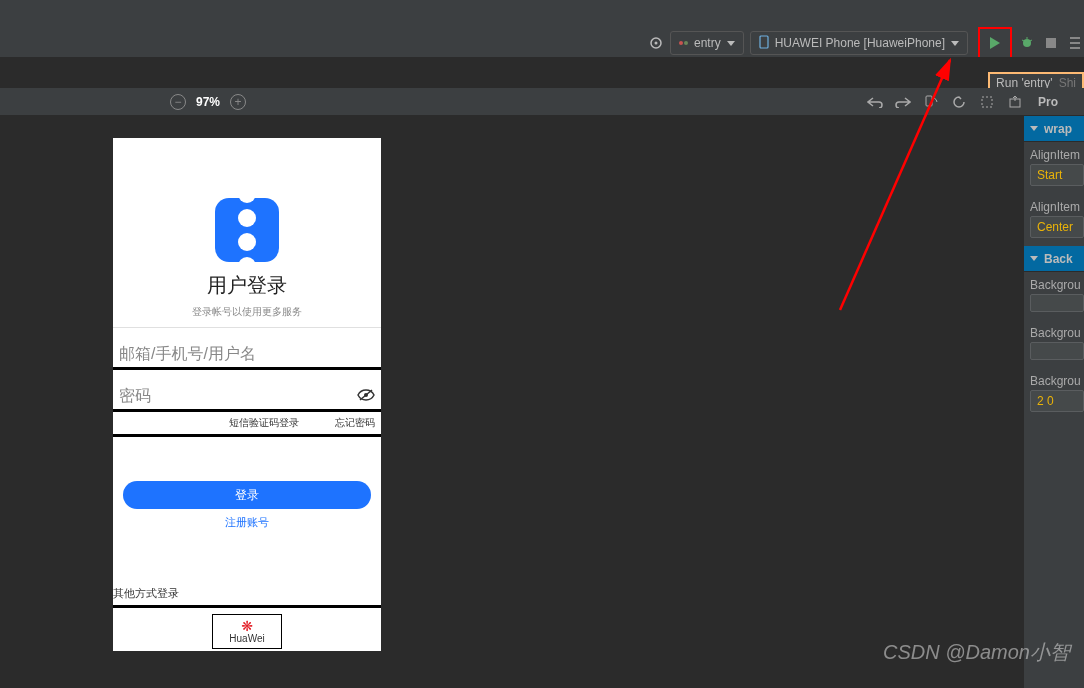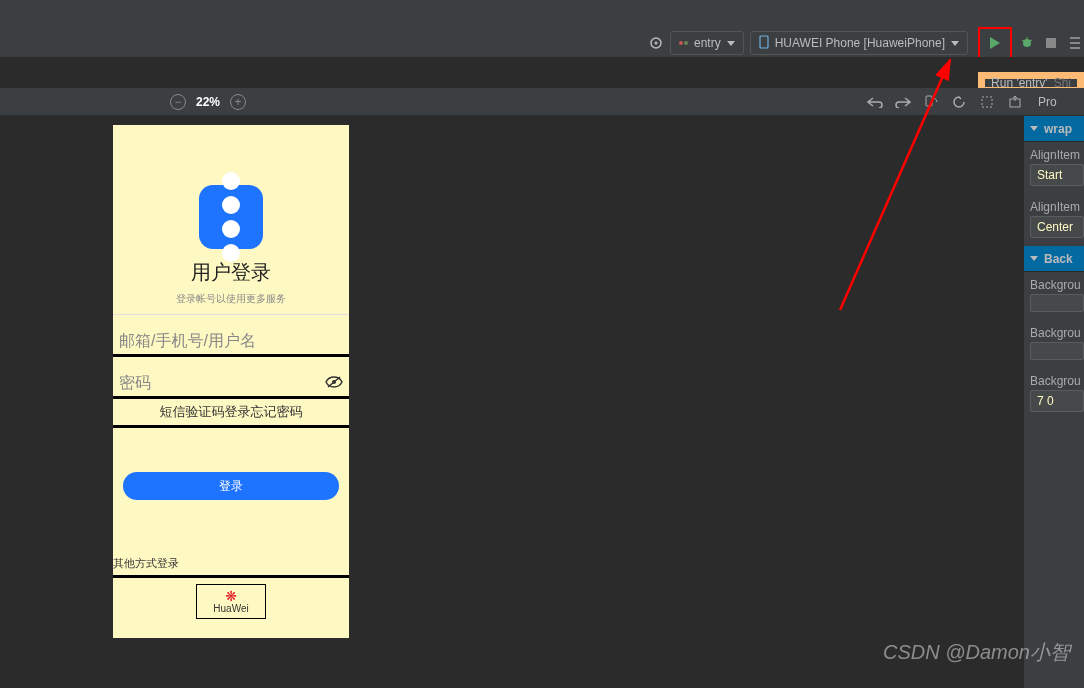--- a/index.html
+++ b/index.html
@@ -11,56 +11,56 @@
 .tgt-icon { width:16px; height:16px; display:flex; align-items:center; justify-content:center; color:#bbb; }
 .drop { display:flex; align-items:center; height:24px; padding:0 8px; border:1px solid #555; border-radius:3px; color:#bbb; font-size:12px; gap:6px; background:#3c3f41; }
 .drop .tri { width:0; height:0; border-left:4px solid transparent; border-right:4px solid transparent; border-top:5px solid #bbb; }
 .runbox { width:34px; height:32px; border:2px solid #ff0000; display:flex; align-items:center; justify-content:center; margin-left:4px; }
 .run-triangle { width:0; height:0; border-left:10px solid #59a869; border-top:6px solid transparent; border-bottom:6px solid transparent; }
 .bug-icon { color:#59a869; font-size:14px; }
 .tool-ic { width:18px; height:18px; display:flex; align-items:center; justify-content:center; color:#888; }
 .top-toolbar .underbar { position:absolute; bottom:0; left:0; right:0; height:2px; background:#2b2b2b; }
 
 
-.tooltip { position:absolute; top:72px; right:0; height:22px; background:#3c3f41; color:#bbb; font-size:12px; display:flex; align-items:center; padding:0 6px; gap:6px; border:7px solid #fdba74;}
+.tooltip { position:absolute; top:72px; right:0; height:22px; background:#3c3f41; color:#bbb; font-size:12px; display:flex; align-items:center; padding:0 6px; gap:6px; border:2px solid #fdba74;}
 .tooltip .key { color:#777; }
 
 
 .sec-toolbar { position:absolute; top:88px; left:0; right:0; height:28px; background:#3c3f41; display:flex; align-items:center; padding-left:170px; border-bottom:1px solid #2b2b2b; }
 .sec-toolbar .zoom { display:flex; align-items:center; gap:10px; color:#bbb; font-size:12px; }
 .circ-btn { width:16px; height:16px; border:1px solid #888; border-radius:50%; display:flex; align-items:center; justify-content:center; color:#888; font-size:12px; line-height:1; }
 .sec-toolbar .right { position:absolute; right:60px; top:0; height:28px; display:flex; align-items:center; gap:10px; }
 .ic { width:18px; height:18px; color:#aaa; display:flex; align-items:center; justify-content:center; }
 
 
 .canvas { position:absolute; top:116px; left:0; width:1024px; bottom:0; background:#2b2b2b; }
 
 
-.phone { position:absolute; left:113px; top:125px; width:236px; height:513px; background:#fef9c3; }
+.phone { position:absolute; left:113px; top:138px; width:268px; height:513px; background:#ffffff; }
 .phone .logo { width:64px; height:64px; border-radius:14px; background:#1e73ff; margin:60px auto 10px; display:flex; flex-wrap:wrap; align-content:center; justify-content:center; gap:6px; padding:12px; }
 .phone .logo .dot { width:18px; height:18px; border-radius:50%; background:#fff; }
 .phone .title { text-align:center; font-size:20px; color:#222; margin-top:4px; }
 .phone .subtitle { text-align:center; font-size:10px; color:#888; margin-top:6px; }
 .phone .sep { height:1px; background:#e0e0e0; margin:8px 0 0; }
 .field { height:28px; border-bottom:3px solid #000; display:flex; align-items:center; padding:0 6px; font-size:16px; color:#888; margin-top:14px; position:relative;}
 .field .eye { position:absolute; right:6px; color:#444; font-size:14px;}
-.row2 { display:flex; justify-content:center; padding:4px 6px; font-size:13px; color:#1e73ff; border-bottom:3px solid #000;}
+.row2 { display:flex; justify-content:flex-end; padding:4px 6px; font-size:10px; color:#1e73ff; border-bottom:3px solid #000;gap:36px;}
 .login-btn { margin:44px 10px 0; height:28px; background:#1e73ff; color:#fff; border-radius:16px; display:flex; align-items:center; justify-content:center; font-size:12px;}
 .reg { text-align:center; font-size:11px; color:#1e73ff; margin-top:6px;}
 .other { text-align:left; font-size:11px; color:#333; margin-top:56px;}
 .hwrow { margin:6px auto 0; width:70px; border:1px solid #000; padding:4px 0; display:flex; flex-direction:column; align-items:center; font-size:10px; color:#333;}
 .hwrow .petal { color:#e31b23; font-size:14px; line-height:1;}
 
 
 .props { position:absolute; top:88px; right:0; width:60px; bottom:0; background:#3c3f41; color:#bbb; font-size:12px; overflow:hidden; }
-.props .hdr { height:28px; display:flex; align-items:center; padding-left:14px; border-bottom:1px solid #2b2b2b; font-weight:normal;}
+.props .hdr { height:28px; display:flex; align-items:center; padding-left:14px; border-bottom:1px solid #2b2b2b; font-weight:bold;}
 .props .section { height:26px; display:flex; align-items:center; gap:6px; padding-left:6px; background:#0369a1; border-bottom:1px solid #2b2b2b; font-weight:bold;}
 .props .chev { width:0; height:0; border-left:4px solid transparent; border-right:4px solid transparent; border-top:5px solid #bbb; }
 .props .lbl { padding:6px 0 2px 6px; color:#aaa; }
-.props .val { margin:0 0 8px 6px; background:#45494a; border:1px solid #5a5d5f; padding:3px 6px; border-radius:2px; color:#fef9c3; }
+.props .val { margin:0 0 8px 6px; background:#45494a; border:1px solid #5a5d5f; padding:3px 6px; border-radius:2px; color:#eab308; }
 
 
 .arrow-svg { position:absolute; top:50px; left:830px; width:160px; height:270px; pointer-events:none; }
 
 .watermark { position:absolute; right:14px; bottom:22px; color:rgba(220,220,220,0.55); font-size:20px; font-style:italic;margin-left:40px; }
 </style>
 </head>
 <body>
 
 <div class="top-toolbar">
@@ -116,21 +116,21 @@
 </div>
 
 <div class="tooltip">
   <span>Run 'entry'</span>
   <span class="key">Shi</span>
 </div>
 
 <div class="sec-toolbar">
   <div class="zoom">
     <div class="circ-btn">−</div>
-    <span style="font-weight:bold;color:#fff;">22%</span>
+    <span style="font-weight:bold;color:#fff;">97%</span>
     <div class="circ-btn">+</div>
   </div>
   <div class="right">
     <div class="ic">
         <svg width="16" height="12" viewBox="0 0 16 12">
           <path d="M6 2 L1 6 L6 10 M1 6 H12 A3 3 0 0 1 12 12" stroke="#aaa" fill="none" stroke-width="1.5"></path>
         </svg>
       </div>
     <div class="ic">
         <svg width="16" height="12" viewBox="0 0 16 12">
@@ -186,20 +186,23 @@
         </svg>
     </span>
   </div>
   <div class="row2">
     <span style="color:#333;">短信验证码登录</span>
     <span style="color:#333;">忘记密码</span>
   </div>
   <div class="login-btn">
     <span>登录</span>
   </div>
+  <div class="reg">
+    <span>注册账号</span>
+  </div>
   <div class="other">其他方式登录</div>
   <div style="border-bottom:3px solid #000; margin-top:4px;"></div>
   <div class="hwrow">
     <div class="petal">❋</div>
     <span>HuaWei</span>
   </div>
 </div>
 
 <div class="props">
   <div class="hdr">Pro</div>
@@ -213,21 +216,21 @@
   <div class="val">Center</div>
   <div class="section" style="margin-top:6px;">
     <span class="chev"></span>
     <span>Back</span>
   </div>
   <div class="lbl">Backgrou</div>
   <div class="val" style="height:18px;"></div>
   <div class="lbl">Backgrou</div>
   <div class="val" style="height:18px;"></div>
   <div class="lbl">Backgrou</div>
-  <div class="val">7 0</div>
+  <div class="val">2 0</div>
 </div>
 
 <svg class="arrow-svg" viewBox="0 0 160 270">
   <defs>
     <marker id="ah" markerWidth="10" markerHeight="10" refX="8" refY="3" orient="auto">
       <path d="M0,0 L0,6 L9,3 z" fill="#ff0000"></path>
     </marker>
   </defs>
   <line x1="10" y1="260" x2="120" y2="10" stroke="#ff0000" stroke-width="2.5" marker-end="url(#ah)"></line>
 </svg>

